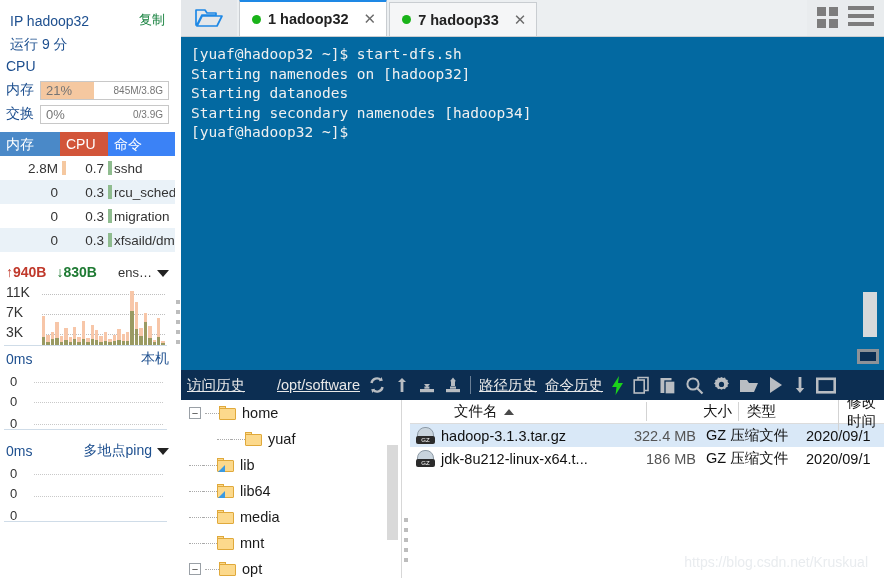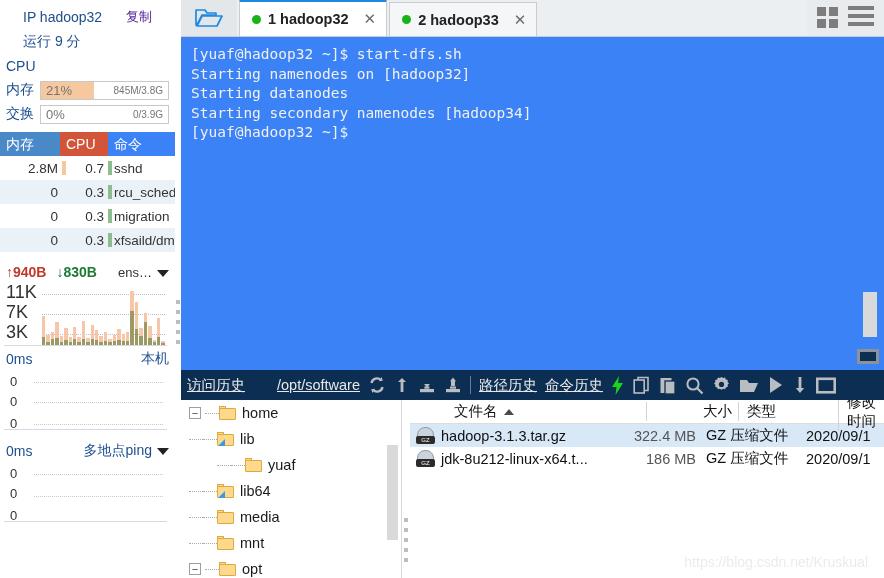--- a/index.html
+++ b/index.html
@@ -8,24 +8,24 @@
     font-family:"Liberation Sans","DejaVu Sans",sans-serif;
     overflow:hidden; background:#fff;
   }
   #app { position:relative; width:884px; height:578px; }
 
   
   #sidebar {
     position:absolute; left:0; top:0; width:175px; height:578px;
     background:#ffffff; overflow:hidden;
   }
-  .sb-row { display:flex; align-items:center; font-size:14px; color:#20538d;
-            padding:0 23px; height:25px; }
+  .sb-row { display:flex; align-items:flex-end; font-size:14px; color:#20538d;
+            padding:0 10px; height:25px; }
   .sb-row .lbl { color:#1d4f8f; font-weight:normal; white-space:nowrap;}
-  .sb-copy { margin-left:auto; color:#4c1d95; font-size:13px; cursor:pointer;}
+  .sb-copy { margin-left:auto; color:#15803d; font-size:13px; cursor:pointer;}
 
   .meter-row { display:flex; align-items:center; height:24px; padding:0 6px 0 6px; }
   .meter-label { width:34px; font-size:14px; color:#1d4f8f; flex:0 0 auto; }
   .meter {
     position:relative; flex:1; height:19px; border:1px solid #c8c8c8;
     background:#fff; overflow:hidden;
   }
   .meter .fill { position:absolute; left:0; top:0; bottom:0; }
   .meter .pct { position:absolute; left:5px; top:0; line-height:17px;
                 font-size:13px; color:#757575; }
@@ -54,21 +54,21 @@
   .net-up { color:#c0392b; font-weight:bold; }
   .net-down { color:#1e7a33; font-weight:bold; margin-left:10px; }
   .net-sel { margin-left:auto; color:#333; font-size:13px; }
   .caret { display:inline-block; width:0;height:0;
            border-left:6px solid transparent;border-right:6px solid transparent;
            border-top:7px solid #222; margin-left:5px; vertical-align:middle;}
 
   .graph-wrap { position:relative; height:62px; margin:0 8px 0 4px;
                 border-bottom:1px solid #cfdce8; }
   .graph-ylabels { position:absolute; left:2px; top:0; width:32px; }
-  .graph-ylabels div { font-size:18px; color:#333; height:20px; line-height:16px;}
+  .graph-ylabels div { font-size:14px; color:#333; height:20px; line-height:16px;}
   .bars { position:absolute; left:38px; right:2px; bottom:0; top:4px;
           display:flex; align-items:flex-end; gap:1px; }
   .bars .b { flex:1; position:relative; background:#f7c6a8; }
   .bars .b i { position:absolute; left:0; right:0; bottom:0; background:#9a9a62;
                display:block; }
   .gridline { position:absolute; left:38px; right:2px; height:0;
               border-top:1px dotted #bfbfbf; }
 
   .ping-head { display:flex; align-items:center; height:26px; padding:0 6px;
                font-size:14px; color:#1d4f8f; }
@@ -103,21 +103,21 @@
   .tab .ttl { font-weight:bold; white-space:nowrap; }
   .tab .x { margin-left:auto; color:#6b6b6b; font-size:15px; padding-left:8px;}
   #tab-right { margin-left:auto; display:flex; align-items:center;
                height:37px; background:#e9ecee; padding:0 10px; gap:10px;}
   .grid-ico { display:grid; grid-template-columns:9px 9px; grid-gap:3px; }
   .grid-ico i { width:9px;height:9px; background:#7d7d7d; display:block;}
   .ham-ico i { display:block; width:26px;height:4px;background:#7d7d7d;
                margin-bottom:4px;}
 
   
-  #term { position:relative; background:#3b82f6; height:333px;
+  #term { position:relative; background:#0369a1; height:333px;
           padding:8px 10px; overflow:hidden; }
   #term pre { color:#f0f0f0; font-family:"DejaVu Sans Mono","Liberation Mono",monospace;
               font-size:14.5px; line-height:19.5px; white-space:pre; }
   #term-scroll { position:absolute; right:7px; top:255px; width:14px; height:45px;
                  background:#d7d9db; }
   #term-mini { position:absolute; right:5px; top:312px; width:22px; height:15px;
                border:3px solid #8d9298; background:#0c2e52; }
 
   
   #cmdbar { height:30px; background:#0c2e52; display:flex; align-items:center;
@@ -415,21 +415,21 @@
         </svg>
       </div>
       <div id="tabs-holder" style="display:flex;align-items:flex-end;">
           <div class="tab active">
             <span class="dot"></span>
             <span class="ttl">1 hadoop32</span>
             <span class="x">✕</span>
           </div>
           <div class="tab">
             <span class="dot"></span>
-            <span class="ttl">2 hadoop33</span>
+            <span class="ttl">7 hadoop33</span>
             <span class="x">✕</span>
           </div>
         </div>
       <div id="tab-right">
         <span class="grid-ico">
             <i></i>
             <i></i>
             <i></i>
             <i></i>
           </span>
@@ -544,39 +544,39 @@
               <span style="width:8px;flex:0 0 auto;"></span>
               <span class="exp">−</span>
               <span class="dash"></span>
               <span class="folder">
                 <span class="tab2"></span>
                 <span class="bdy"></span>
               </span>
               <span>home</span>
             </div>
             <div class="tnode">
+              <span style="width:36px;flex:0 0 auto;"></span>
+              <span class="dash"></span>
+              <span class="dash"></span>
+              <span class="folder">
+                <span class="tab2"></span>
+                <span class="bdy"></span>
+              </span>
+              <span>yuaf</span>
+            </div>
+            <div class="tnode">
               <span style="width:8px;flex:0 0 auto;"></span>
               <span class="dash"></span>
               <span class="dash"></span>
               <span class="folder link">
                 <span class="tab2"></span>
                 <span class="bdy"></span>
                 <span class="arw"></span>
               </span>
               <span>lib</span>
-            </div>
-            <div class="tnode">
-              <span style="width:36px;flex:0 0 auto;"></span>
-              <span class="dash"></span>
-              <span class="dash"></span>
-              <span class="folder">
-                <span class="tab2"></span>
-                <span class="bdy"></span>
-              </span>
-              <span>yuaf</span>
             </div>
             <div class="tnode">
               <span style="width:8px;flex:0 0 auto;"></span>
               <span class="dash"></span>
               <span class="dash"></span>
               <span class="folder link">
                 <span class="tab2"></span>
                 <span class="bdy"></span>
                 <span class="arw"></span>
               </span>

